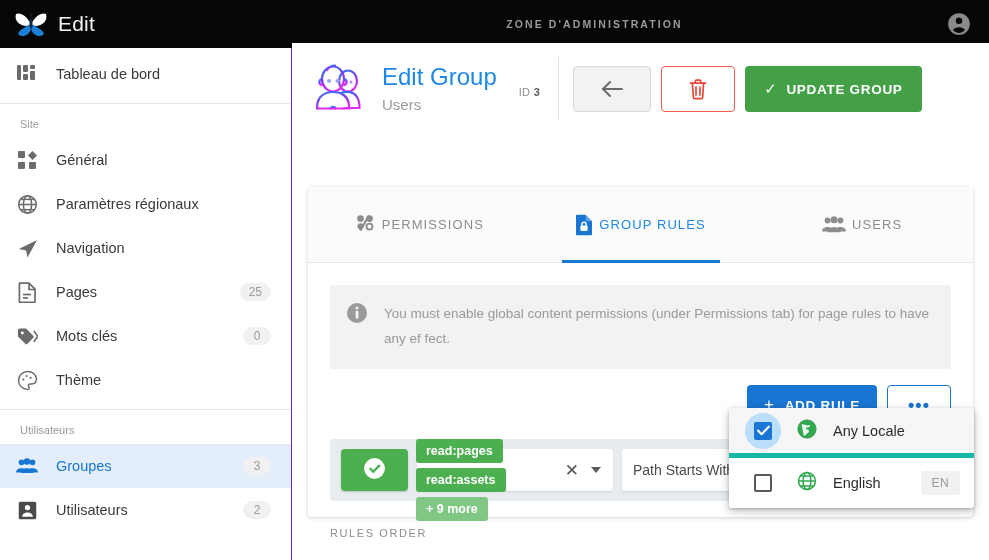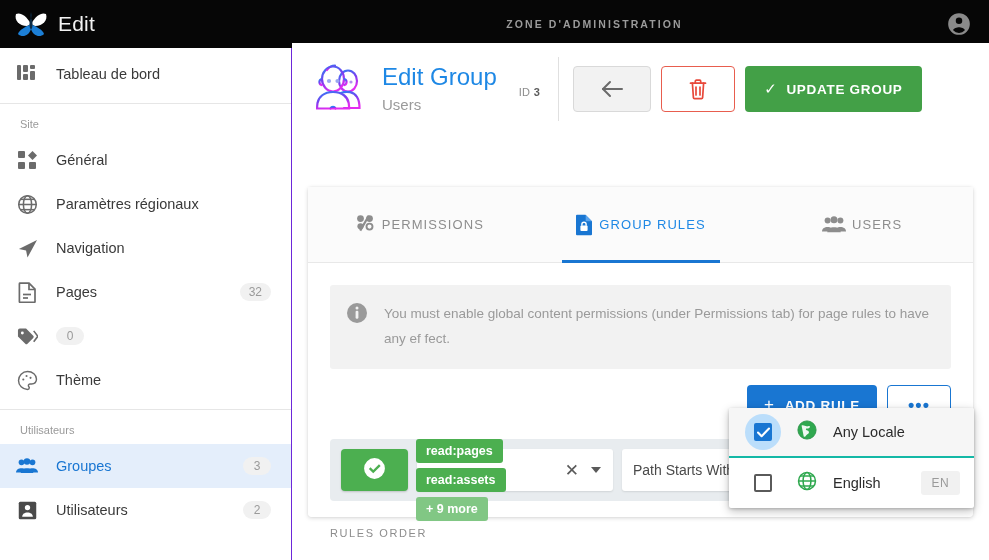--- a/index.html
+++ b/index.html
@@ -190,21 +190,21 @@
 
   
   .locale-menu {
     position: absolute; left: 729px; top: 408px; width: 245px;
     background: #fff; z-index: 30;
     box-shadow: 0 3px 10px rgba(0,0,0,.26), 0 1px 3px rgba(0,0,0,.18);
     border-radius: 2px; overflow: hidden;
   }
   .locale-opt {
     display: flex; align-items: center; height: 50px; padding-left: 16px;
-    gap: 16px; cursor: pointer; border-bottom: 2px solid #14b8a6;
+    gap: 16px; cursor: pointer; border-bottom: 5px solid #14b8a6;
   }
   .locale-opt.sel { background: #f6f6f6; }
   .locale-opt:last-child { border-bottom: none; }
   .cb-wrap { width: 36px; height: 36px; display: flex; align-items: center; justify-content: center; flex: none; }
   .cb-wrap.halo { background: #bbdefb; border-radius: 50%; }
   .cb-on { width: 18px; height: 18px; background: #1976d2; border-radius: 2px; display: flex; align-items: center; justify-content: center; }
   .cb-on svg { display: block; }
   .cb-off { width: 18px; height: 18px; border: 2px solid #5a5a5a; border-radius: 2px; }
   .locale-name { font-size: 14.5px; color: #2b2b2b; flex: 1; }
   .locale-code {
@@ -299,31 +299,32 @@
   <div class="nav-item">
     <span class="ic">
       <svg width="19" height="21" viewBox="0 0 19 21" fill="none" stroke="#6b6b6b" stroke-width="1.7">
         <path d="M2 1.2 h9 l6 6 v12.5 a.6.6 0 01-.6.6 H2 a.6.6 0 01-.6-.6 V1.8 A.6.6 0 012 1.2z"></path>
         <path d="M11 1.5 v6 h6"></path>
         <line x1="5" y1="12.5" x2="13" y2="12.5"></line>
         <line x1="5" y1="16" x2="10" y2="16"></line>
       </svg>
     </span>
     <span class="nav-label">Pages</span>
-    <span class="nav-count">32</span>
+    <span class="nav-count">25</span>
   </div>
 
   <div class="nav-item">
     <span class="ic">
       <svg width="21" height="19" viewBox="0 0 22 19" fill="#6b6b6b">
         <path d="M1 3.2 a2 2 0 012-2 h6.5 L17 8.7 a1.6 1.6 0 010 2.3 l-6 6 a1.6 1.6 0 01-2.3 0 L1 9.5 Z"></path>
         <circle cx="5.6" cy="5.8" r="1.5" fill="#fff"></circle>
         <path d="M17.5 3.6 L21.8 9.3 L17.5 15" fill="none" stroke="#6b6b6b" stroke-width="1.7"></path>
       </svg>
     </span>
+    <span class="nav-label">Mots clés</span>
     <span class="nav-count">0</span>
   </div>
 
   <div class="nav-item">
     <span class="ic">
       <svg width="21" height="21" viewBox="0 0 22 22" fill="none" stroke="#6b6b6b" stroke-width="1.5">
         <path d="M11 1.6 C5.8 1.6 1.6 5.8 1.6 11 c0 5.2 4.2 9.4 9.4 9.4 1.2 0 1.9-.8 1.9-1.7 0-.5-.2-.8-.5-1.2-.3-.3-.5-.7-.5-1.2 0-.9.8-1.7 1.7-1.7h1.6c3.1 0 5.2-2.1 5.2-5.1 0-4.3-4-7.9-9.4-7.9z"></path>
         <circle cx="6.6" cy="10" r="1.1" fill="#6b6b6b" stroke="none"></circle>
         <circle cx="10" cy="6.3" r="1.1" fill="#6b6b6b" stroke="none"></circle>
         <circle cx="14.2" cy="8.2" r="1.1" fill="#6b6b6b" stroke="none"></circle>

